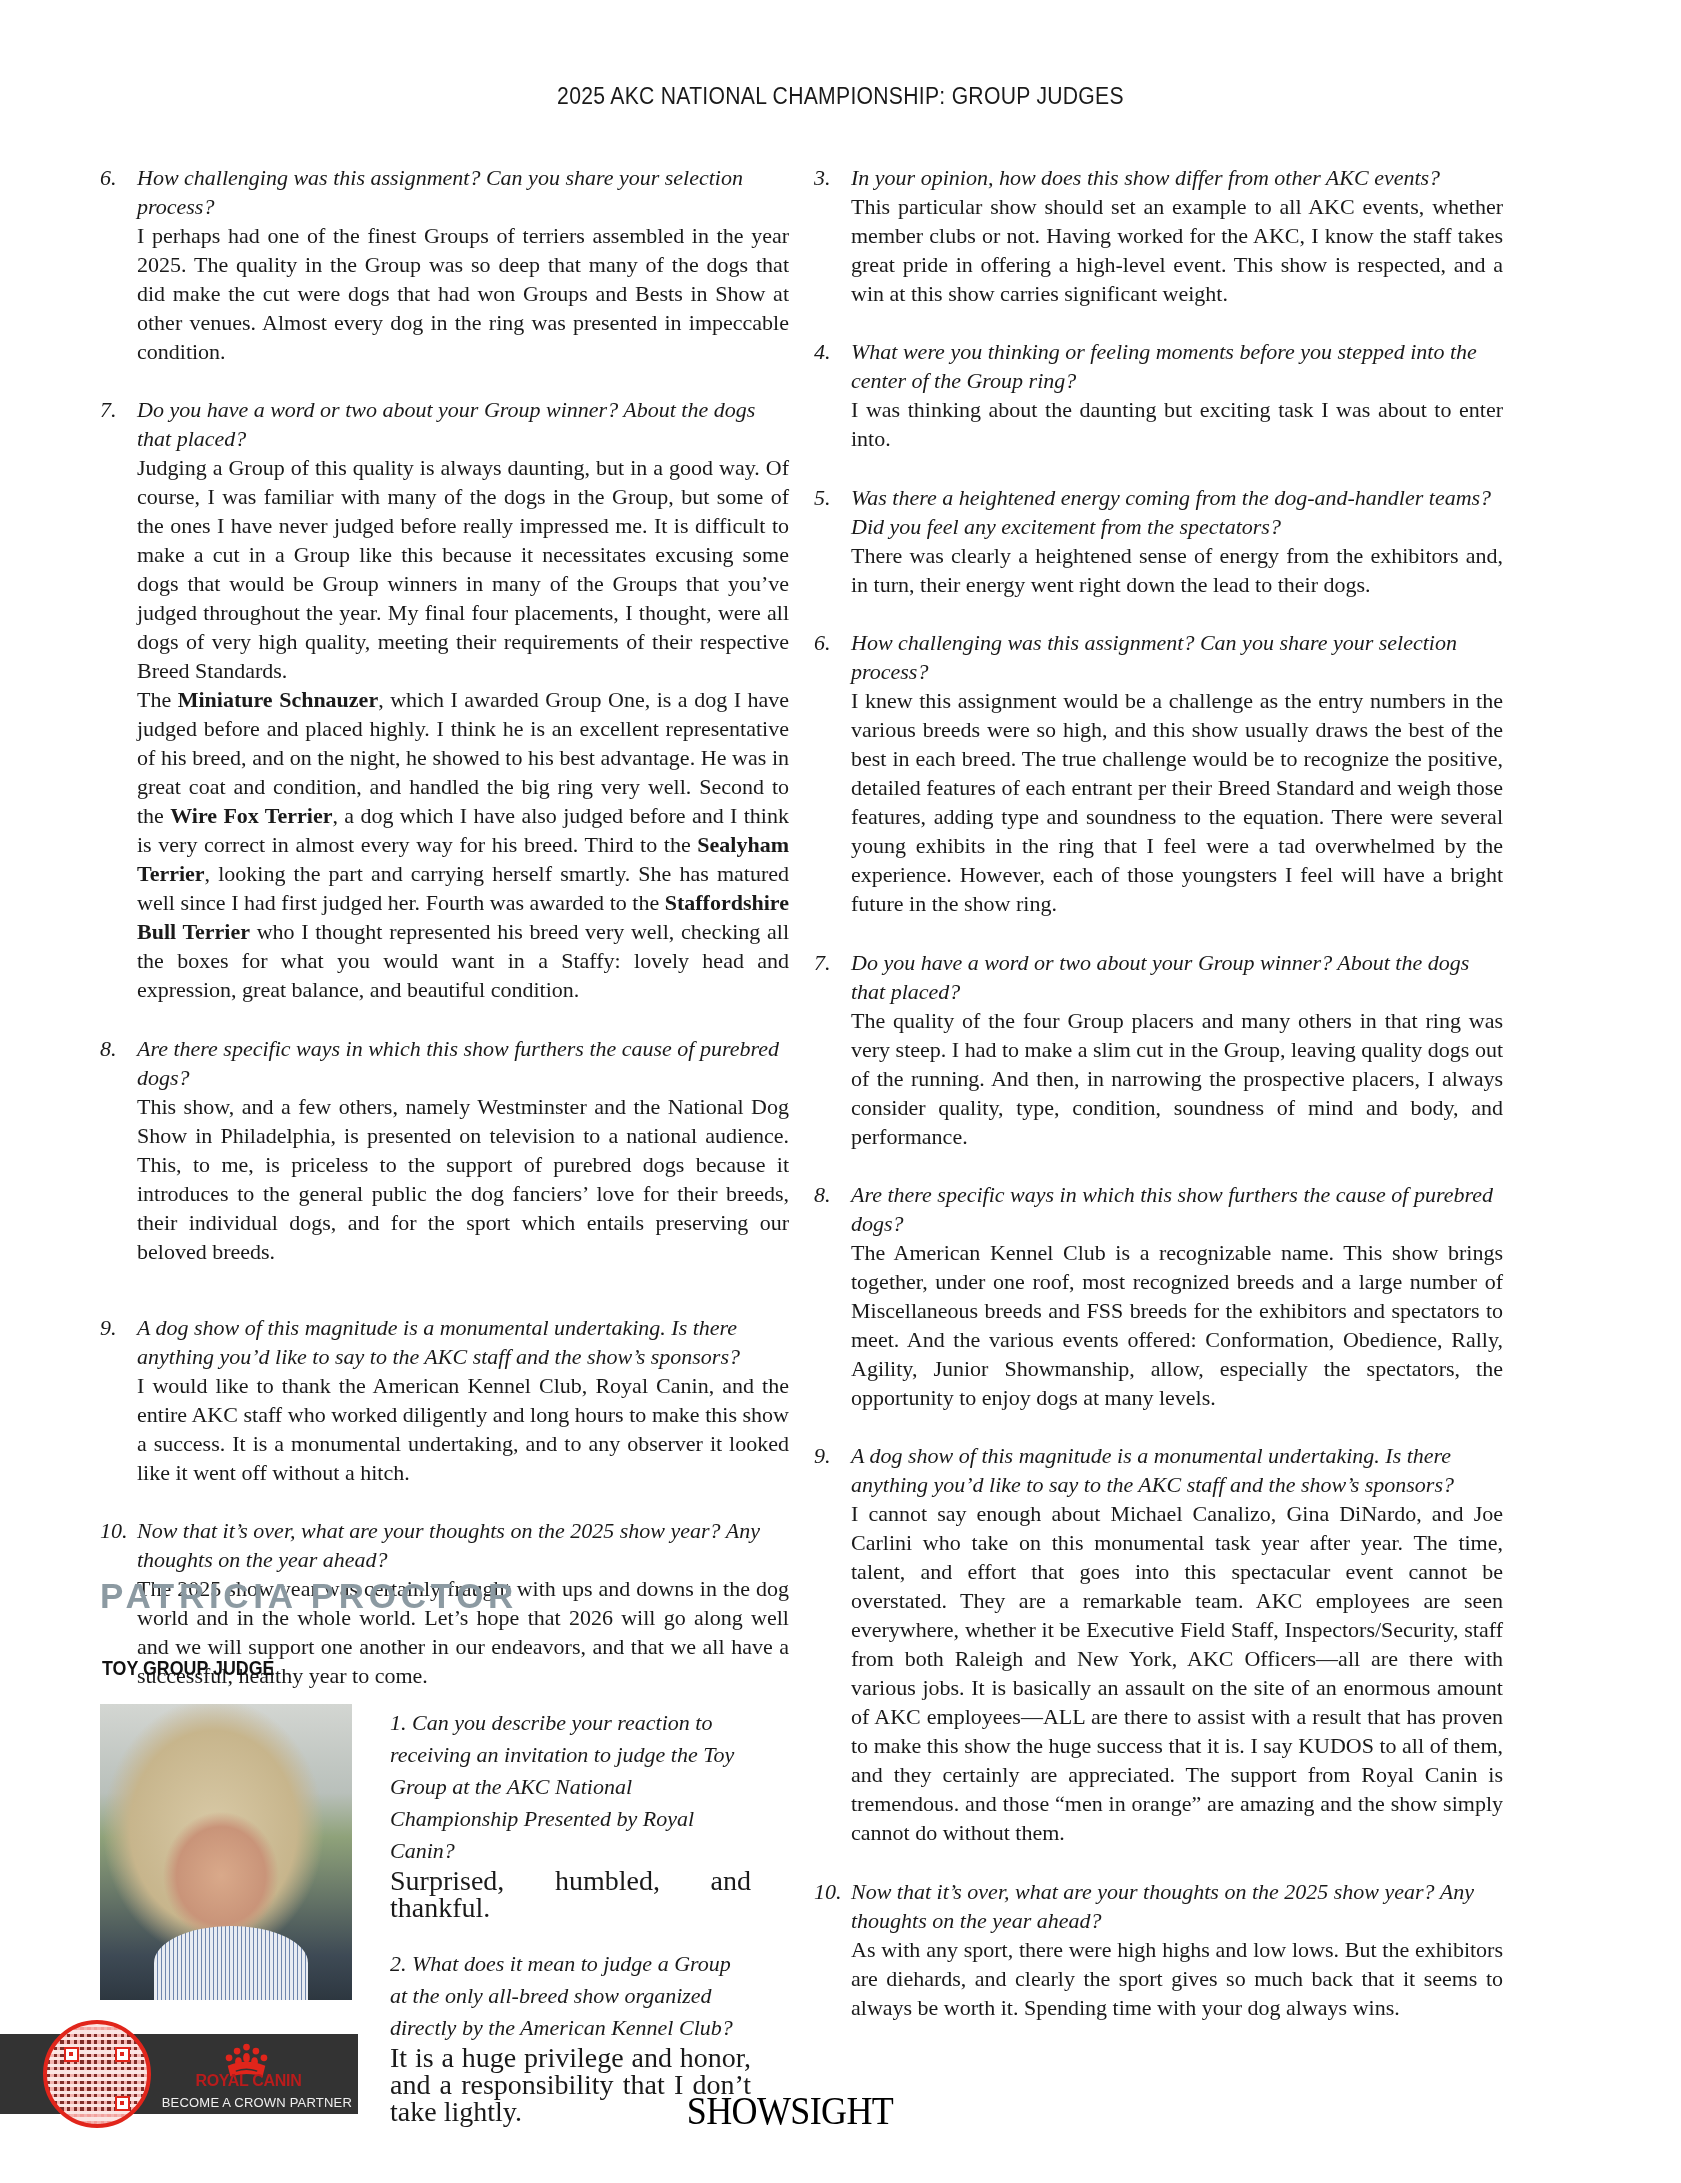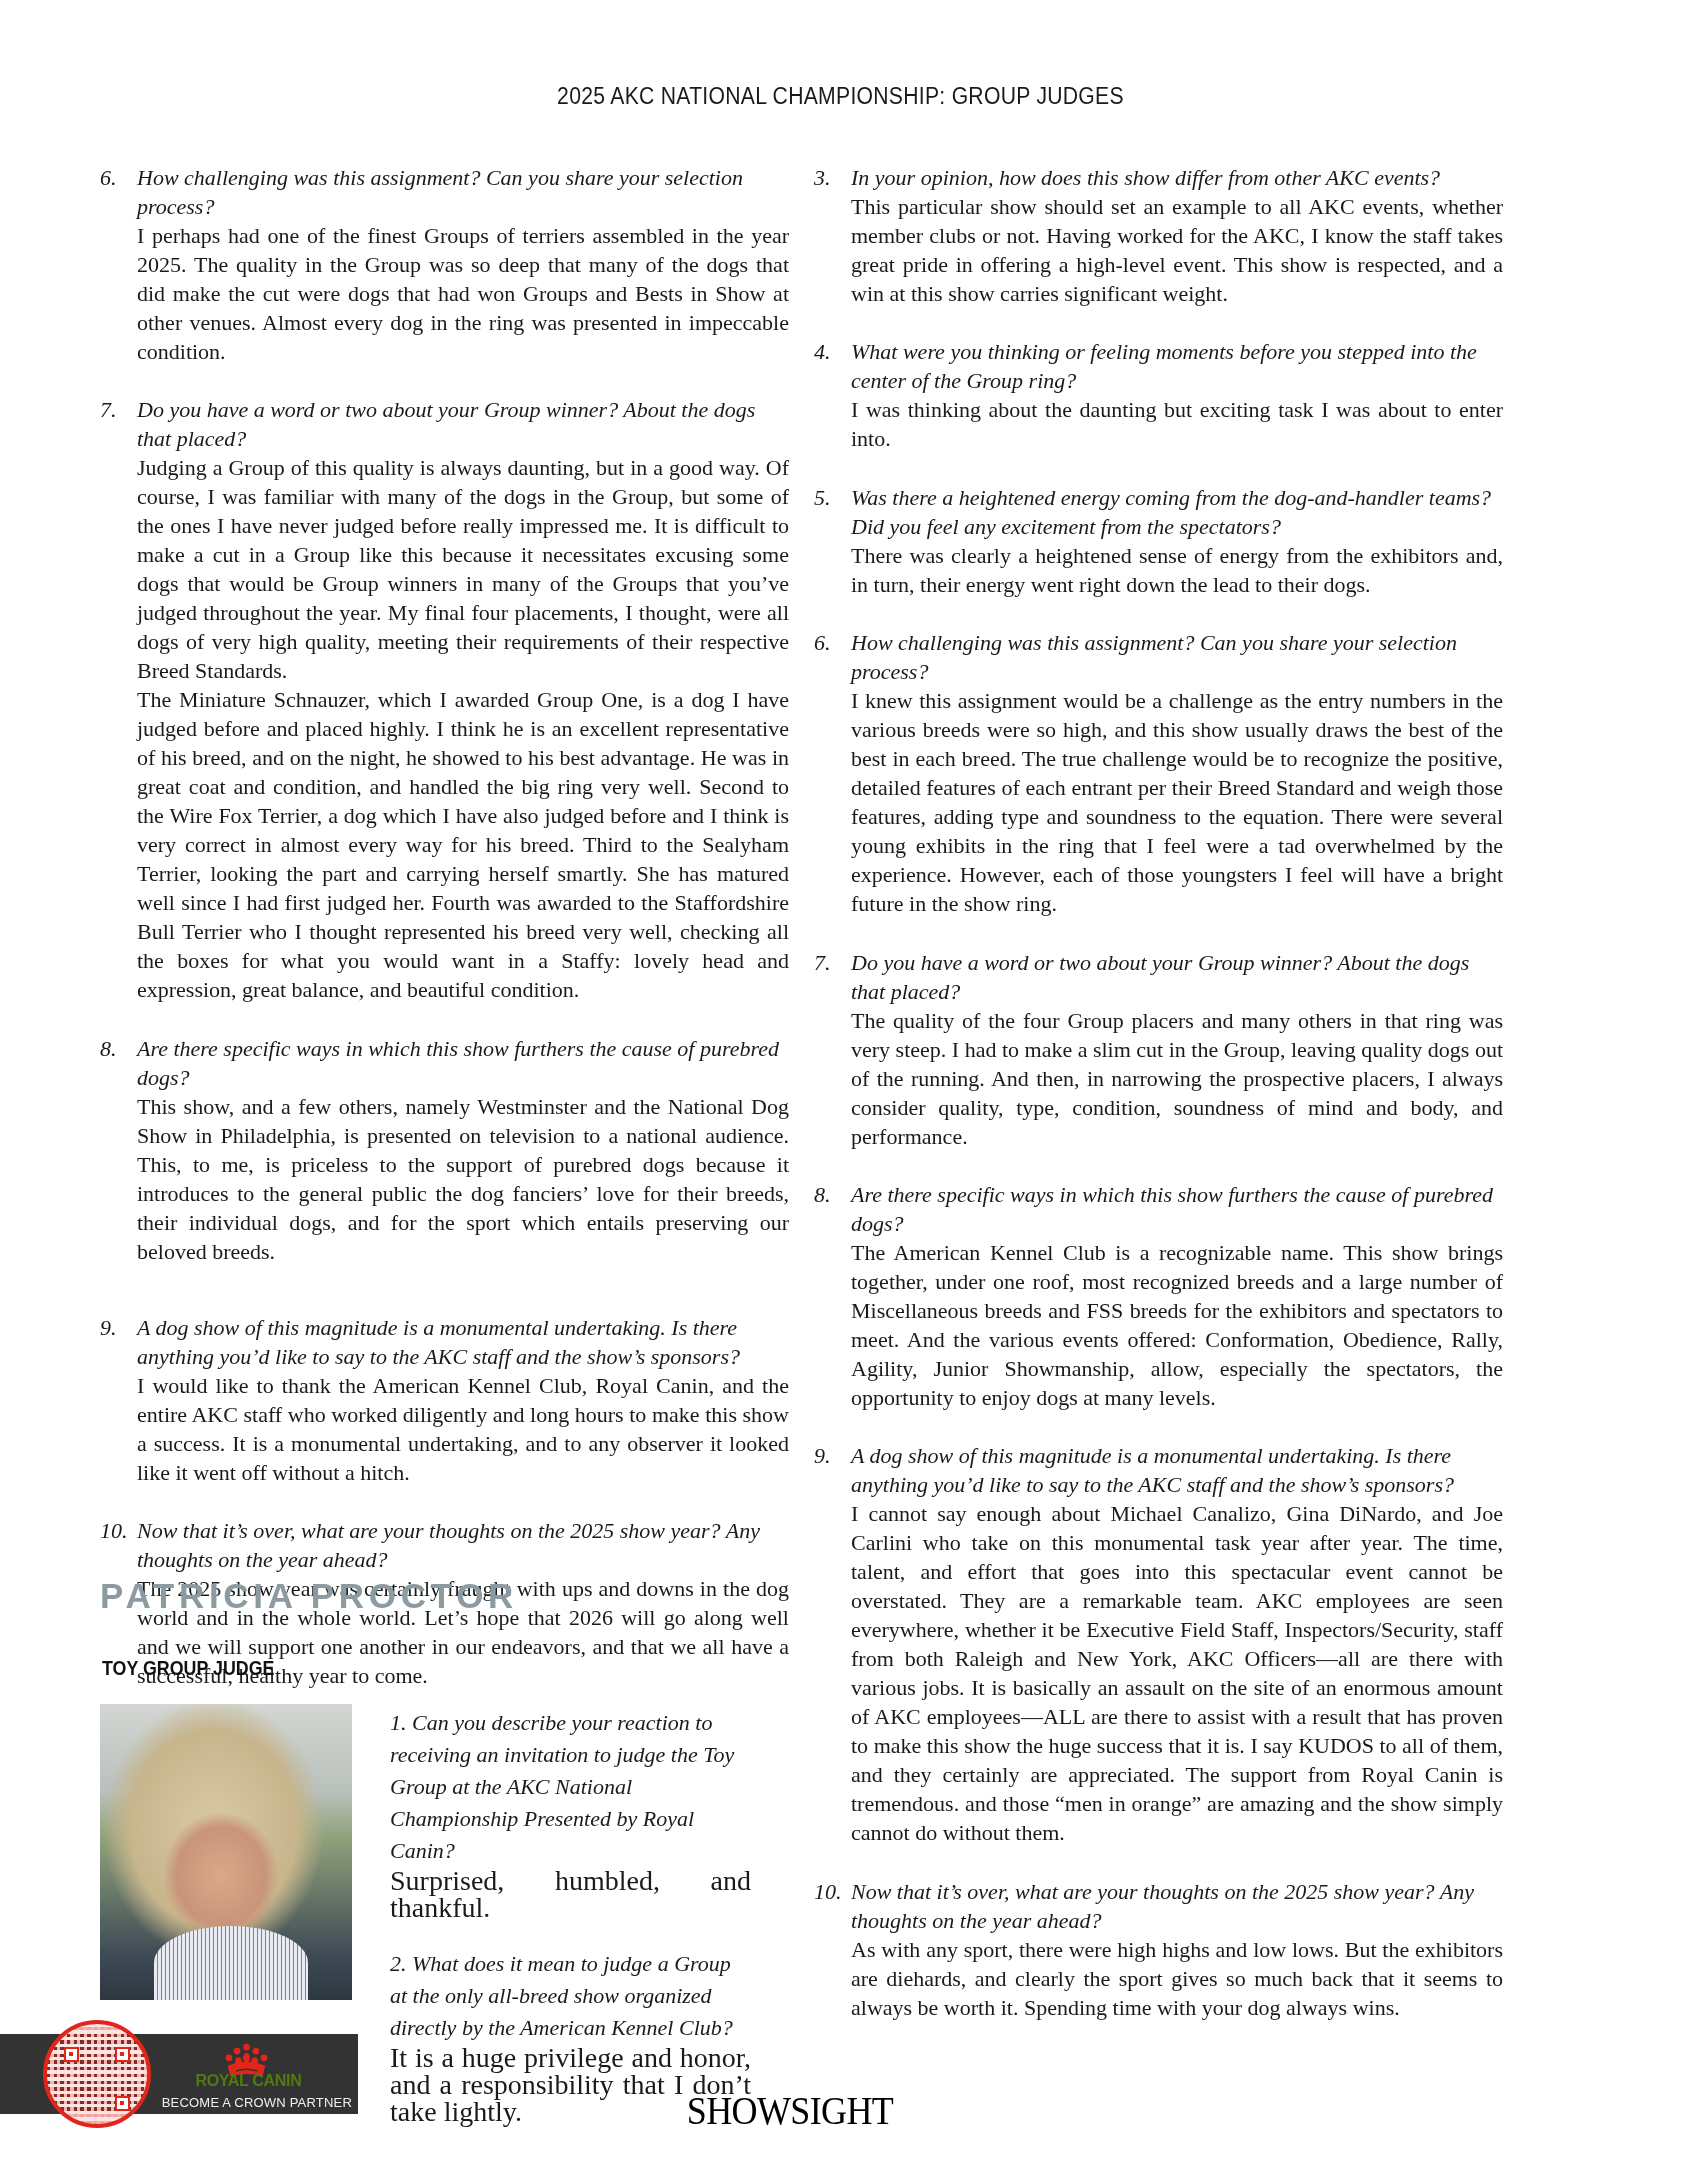--- a/index.html
+++ b/index.html
@@ -16,21 +16,21 @@
   .col-left { left: 100px; }
   .col-right { left: 814px; width: 689px; }
 
   .qa { position: relative; padding-left: 37px; margin-bottom: 29.4px; }
   .qa .num {
     position: absolute; left: 0; top: 0;
     font-style: italic; font-size: 22px; line-height: 29px;
   }
   .qa .q { font-style: italic; font-size: 22px; line-height: 29px; }
   .qa .a { font-size: 22px; line-height: 29px; text-align: justify; }
-  .qa .a b { font-weight: normal; }
+  .qa .a b { font-weight: bold; }
 
   .judge-name {
     position: absolute; left: 100px; top: 1576px;
     font-family: "Liberation Sans", "DejaVu Sans", sans-serif;
     font-weight: bold; font-size: 35px; letter-spacing: 4.7px; color: #8c9aa2;
   }
   .judge-title {
     position: absolute; left: 102px; top: 1657px;
     font-family: "Liberation Sans", "DejaVu Sans", sans-serif;
     font-weight: bold; font-size: 19.4px; color: #111;
@@ -66,21 +66,21 @@
       repeating-linear-gradient(90deg, rgba(225,37,27,0.25) 0 3.3px, #fbe5e3 3.3px 6.7px);
   }
   .qr-finder { position: absolute; width: 14.7px; height: 14.7px; border: 2.7px solid #e1251b; background: #fff; }
   .qr-finder::after { content: ""; position: absolute; left: 2.7px; top: 2.7px; width: 4px; height: 4px; background: #e1251b; }
   .crown {
     position: absolute; left: 221px; top: 2043px; width: 51px; height: 39px;
   }
   .brand-name {
     position: absolute; left: 178px; top: 2072px; width: 141px; text-align: center;
     font-family: "Liberation Sans", "DejaVu Sans", sans-serif; font-weight: bold;
-    font-size: 16px; color: #4d7c0f; letter-spacing: -0.3px;
+    font-size: 16px; color: #b91c1c; letter-spacing: -0.3px;
   }
   .brand-tagline {
     position: absolute; left: 158px; top: 2095px; width: 194px; text-align: right;
     font-family: "Liberation Sans", "DejaVu Sans", sans-serif;
     font-size: 13px; color: #f0f0f0; letter-spacing: 0.2px;
   }
 
   .footer-logo {
     position: absolute; left: 656px; top: 2087px; width: 268px; text-align: center;
     font-family: "Liberation Serif", "DejaVu Serif", serif;

